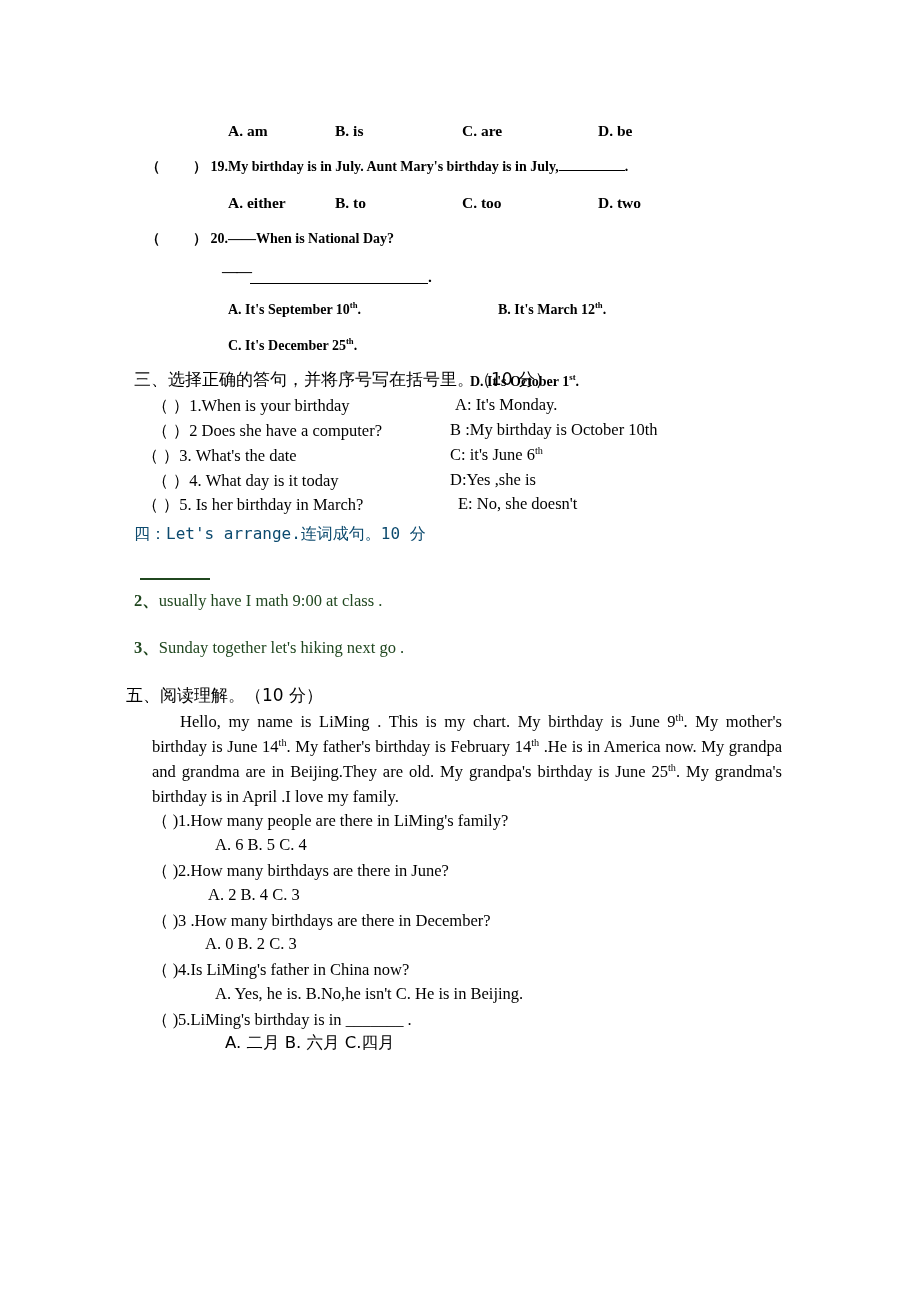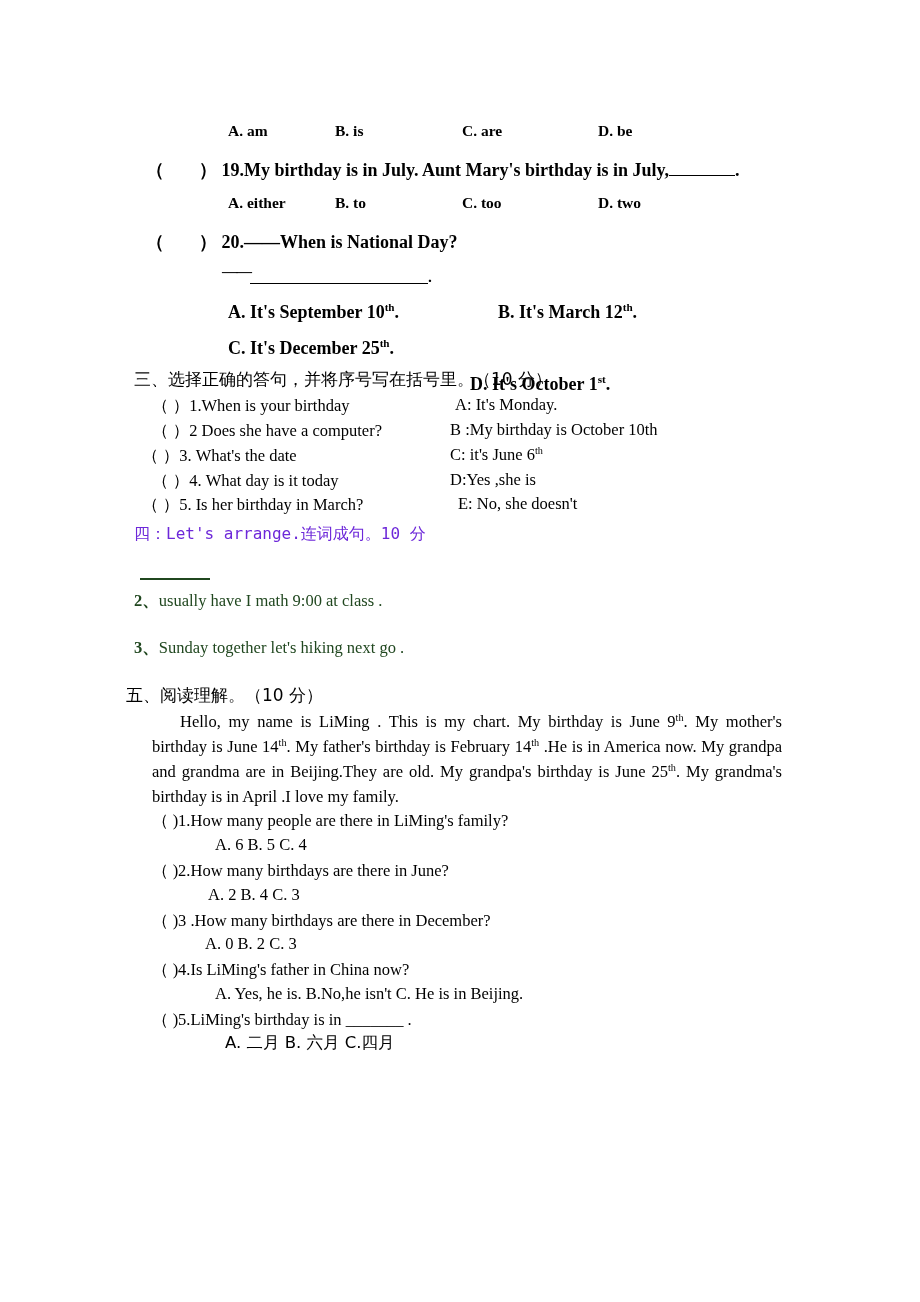--- a/index.html
+++ b/index.html
@@ -24,21 +24,21 @@
   .opt-row {
     position: absolute;
     font-weight: bold;
     font-size: 15.5px;
     white-space: nowrap;
   }
   .opt-row span { position: absolute; top: 0; }
   .q-line {
     position: absolute;
     font-weight: bold;
-    font-size: 18px;
+    font-size: 14px;
     white-space: nowrap;
   }
   .paren { letter-spacing: 0; }
   .blank-inline {
     display: inline-block;
     border-bottom: 1.6px solid #000;
     height: 0.82em;
     vertical-align: baseline;
   }
   sup {
@@ -70,21 +70,21 @@
     position: absolute;
     font-size: 17px;
     white-space: nowrap;
     font-family: "DejaVu Sans", "Liberation Sans", sans-serif;
     font-weight: normal;
   }
   .sec-head-green {
     position: absolute;
     font-size: 16px;
     white-space: nowrap;
-    color: #6d28d9;
+    color: #0c4a6e;
     font-family: "DejaVu Sans Mono", "Liberation Mono", monospace;
   }
 
   
   .match-left {
     position: absolute;
     font-size: 16.5px;
     white-space: nowrap;
   }
   .match-right {

